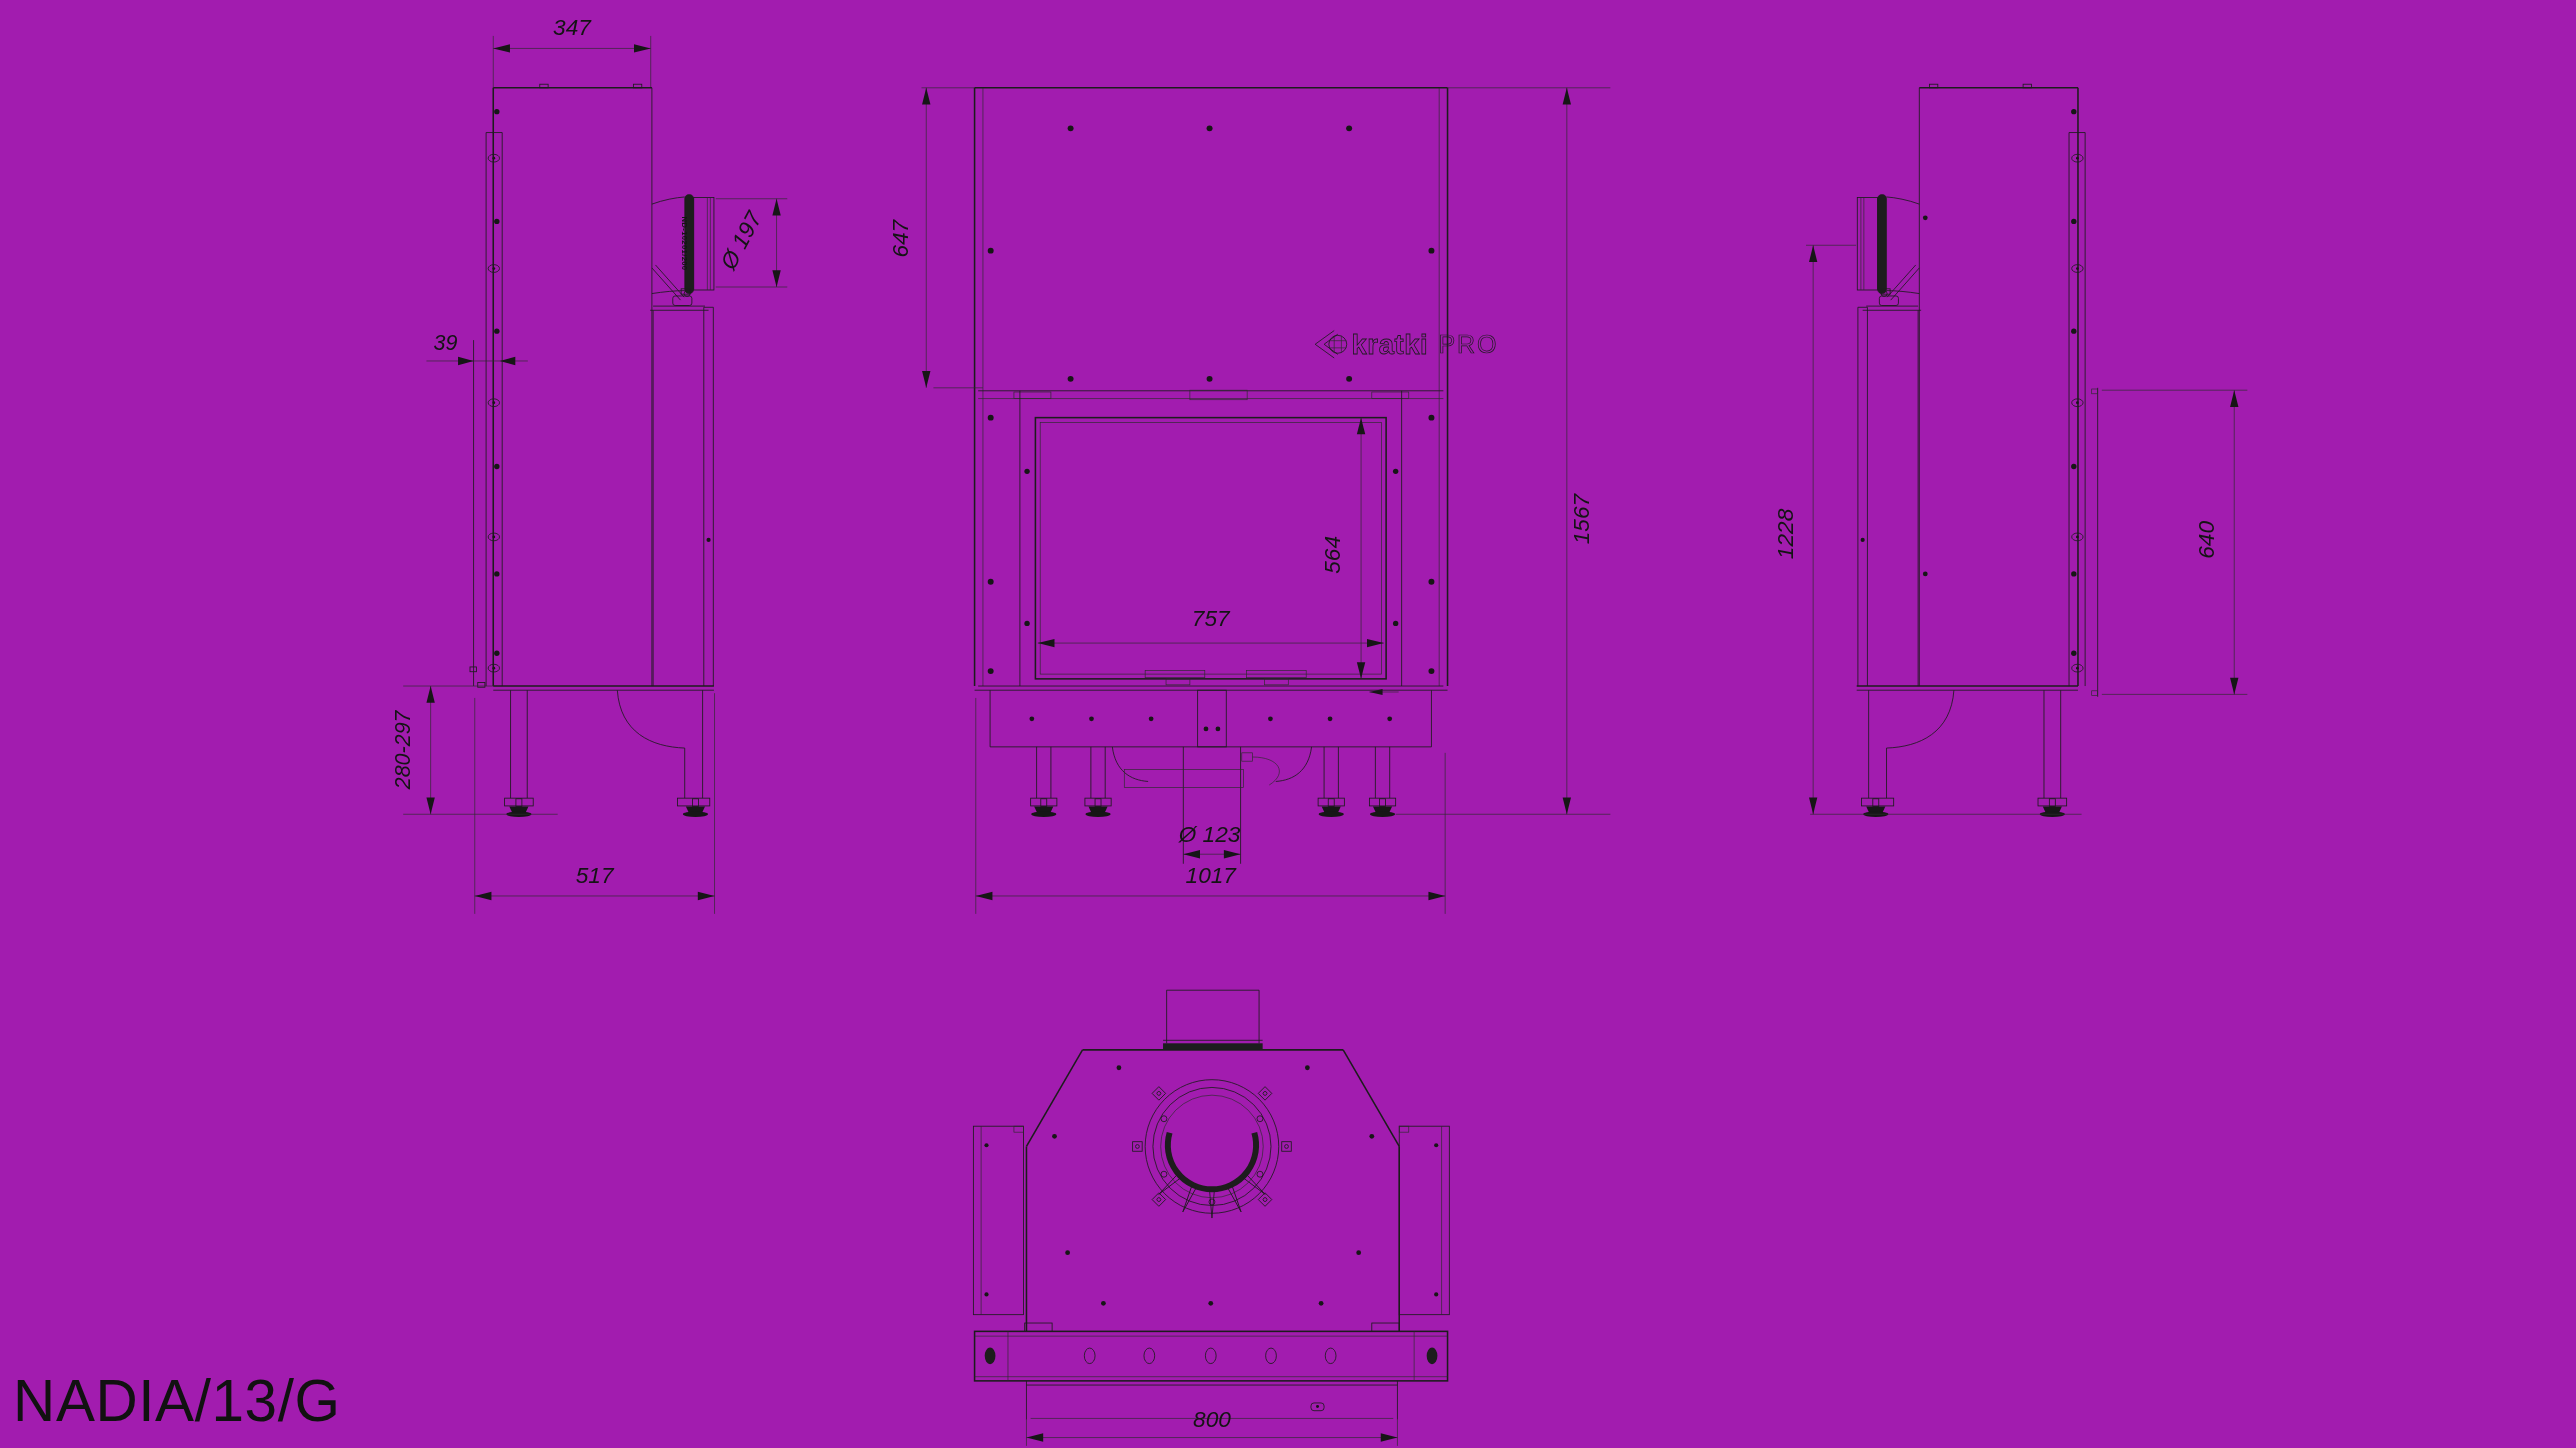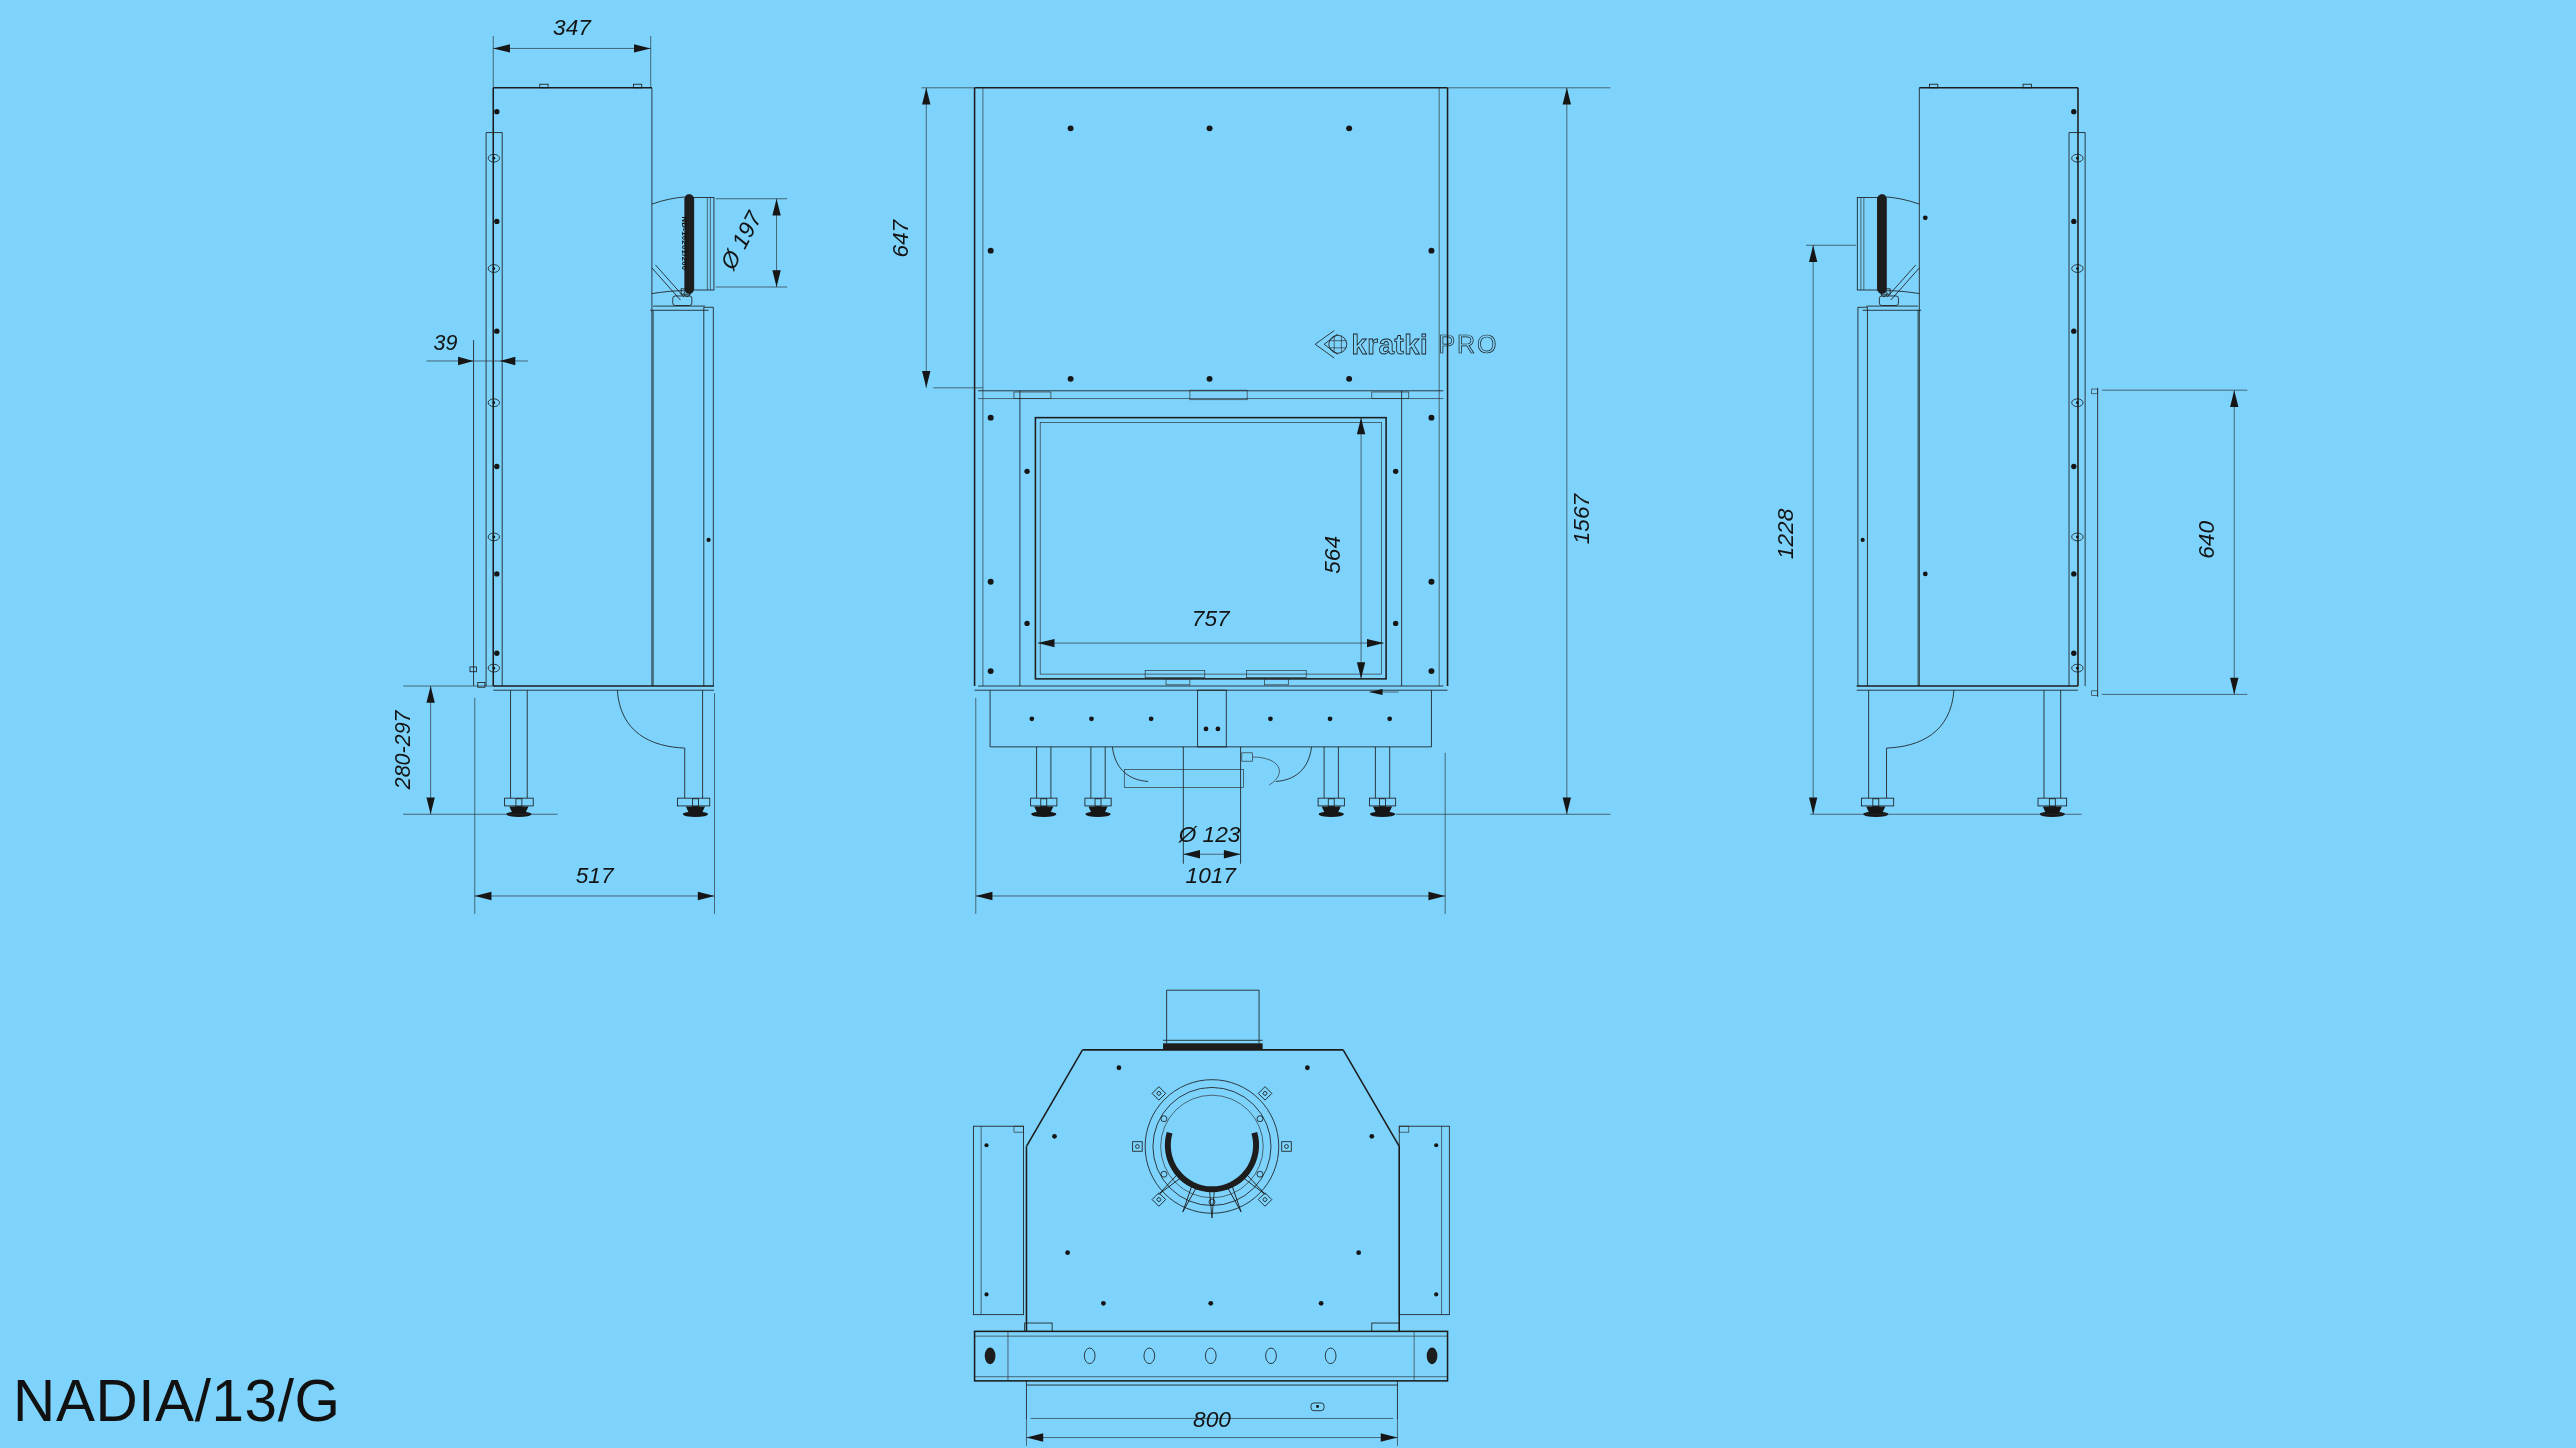--- a/index.html
+++ b/index.html
@@ -1,16 +1,16 @@
 <!DOCTYPE html>
 <html style="font-size:9.5px"><head>
 <meta charset="utf-8">
 <style>
   html,body{margin:0;padding:0;background:#ffffff;overflow:hidden;}
-  .canvas{position:relative;width:2576px;height:1449px;background:#7dd3fc;font-family:"Liberation Sans",sans-serif;}
+  .canvas{position:relative;width:2576px;height:1449px;background:#a21caf;font-family:"Liberation Sans",sans-serif;}
   svg{display:block;}
   .ln{stroke:#1c1c1c;stroke-width:1.4;fill:none;stroke-linecap:butt;}
   .ln2{stroke:#1c1c1c;stroke-width:2.6;fill:none;}
   .thin{stroke:#2b2b2b;stroke-width:1.1;fill:none;}
   .fill{fill:#161616;stroke:none;}
   .dim{font:italic 38px "Liberation Sans",sans-serif;fill:#141414;}
   .dimsm{font:italic 36px "Liberation Sans",sans-serif;fill:#141414;}
   .tiny{font:bold 13px "Liberation Sans",sans-serif;fill:#141414;letter-spacing:.5px;}
   .model{font:300 98px "Liberation Sans",sans-serif;fill:#111;letter-spacing:1px;}
   .logo-b{font:bold 46px "Liberation Sans",sans-serif;fill:none;stroke:#1c1c1c;stroke-width:1.4;letter-spacing:1px;}

